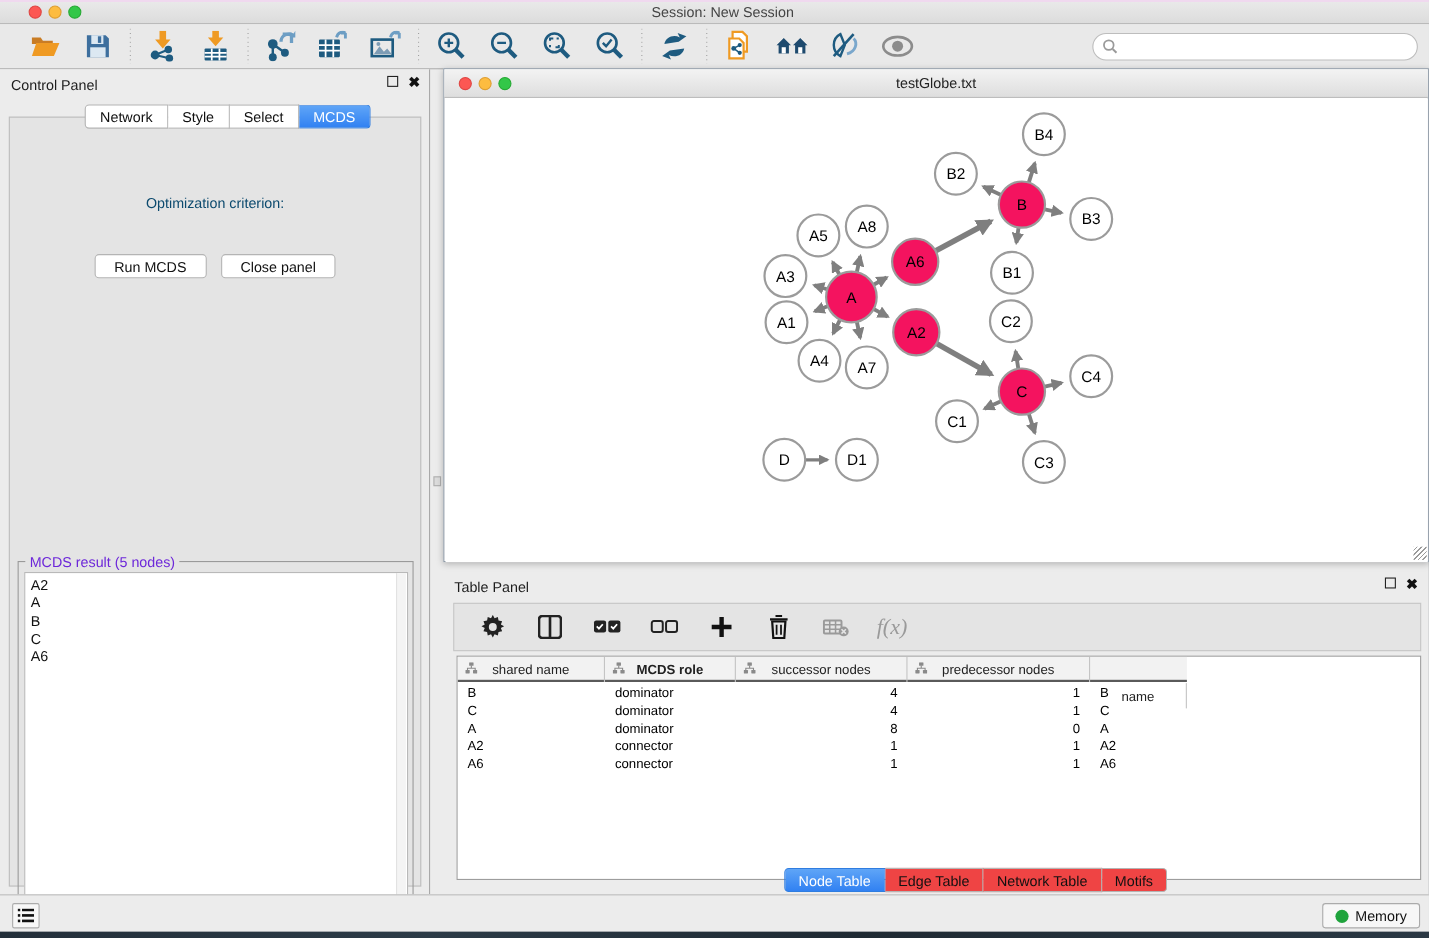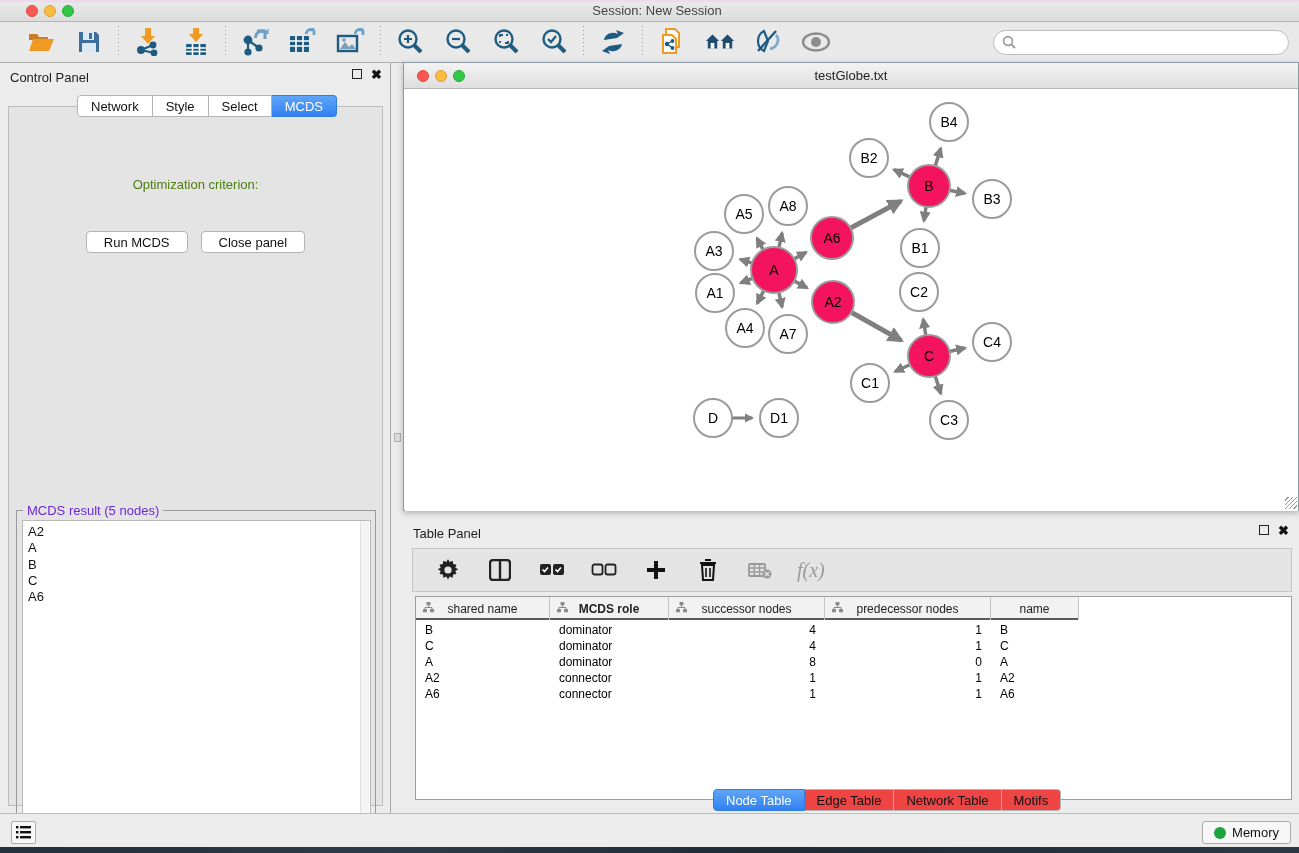--- a/index.html
+++ b/index.html
@@ -45,21 +45,21 @@
   .cp-tab { height:22px; padding:0 13px; background:#fff; border:1px solid #b4b4b4;
     border-left:none; font-size:13px; color:#111; display:flex; align-items:center; }
   .cp-tab:first-child { border-left:1px solid #b4b4b4; border-radius:4px 0 0 4px; }
   .cp-tab:last-child { border-radius:0 4px 4px 0; }
   .cp-tab.selected { background:linear-gradient(#5fa5f7,#3181f2); border-color:#2f7de0;
     color:#fff; }
 
   .cp-body { position:absolute; left:8px; top:43px; width:375px; height:700px;
     background:#e4e4e4; border:1px solid #bdbdbd; }
   .opt-label { position:absolute; left:0; width:100%; top:70px; text-align:center;
-    font-size:13px; color:#4d7c0f; }
+    font-size:13px; color:#0c4a6e; }
   .cp-select { position:absolute; left:35px; top:90px; width:305px; height:22px;
     background:#fff; border:1px solid #ababab; border-radius:3px; font-size:13px;
     display:flex; align-items:center; padding-left:8px; color:#111; }
   .cp-select .stepper { position:absolute; right:1px; top:1px; width:17px; height:18px;
     background:linear-gradient(#6eaef8,#2f7ce8); border-radius:2px;
     display:flex; flex-direction:column; align-items:center; justify-content:center;
     color:#fff; font-size:6px; line-height:6px; }
   .cp-buttons { position:absolute; left:0; width:100%; top:124px; display:flex;
     justify-content:center; gap:13px; }
   .cp-btn { height:22px; padding:0 17px; background:#fff; border:1px solid #b4b4b4;
@@ -554,21 +554,21 @@
             <span class="tree-ico"><svg width="11" height="11" viewBox="0 0 11 11">
                 <g fill="#8a8a8a">
                   <rect x="3.5" y="0" width="4" height="3.2" rx="0.5"></rect>
                   <rect x="0" y="7" width="4" height="3.2" rx="0.5"></rect>
                   <rect x="7" y="7" width="4" height="3.2" rx="0.5"></rect>
                   <path d="M5.5 3 v2.5 M2 7 V5.5 h7 V7" stroke="#8a8a8a" stroke-width="1" fill="none"></path>
                 </g>
               </svg></span>
             <span>predecessor nodes</span>
           </div>
-          <div class="th-cell" style="width: 88px;">
+          <div class="th-cell" style="width: 88px; margin-top: 24px;">
             <span>name</span>
           </div>
         </div>
       <div class="tp-rows" id="tp-rows">
           <div class="tp-row">
             <div class="td" style="width: 134px;">B</div>
             <div class="td" style="width: 119px;">dominator</div>
             <div class="td num" style="width: 156px;">4</div>
             <div class="td num" style="width: 166px;">1</div>
             <div class="td" style="width: 88px;">B</div>

